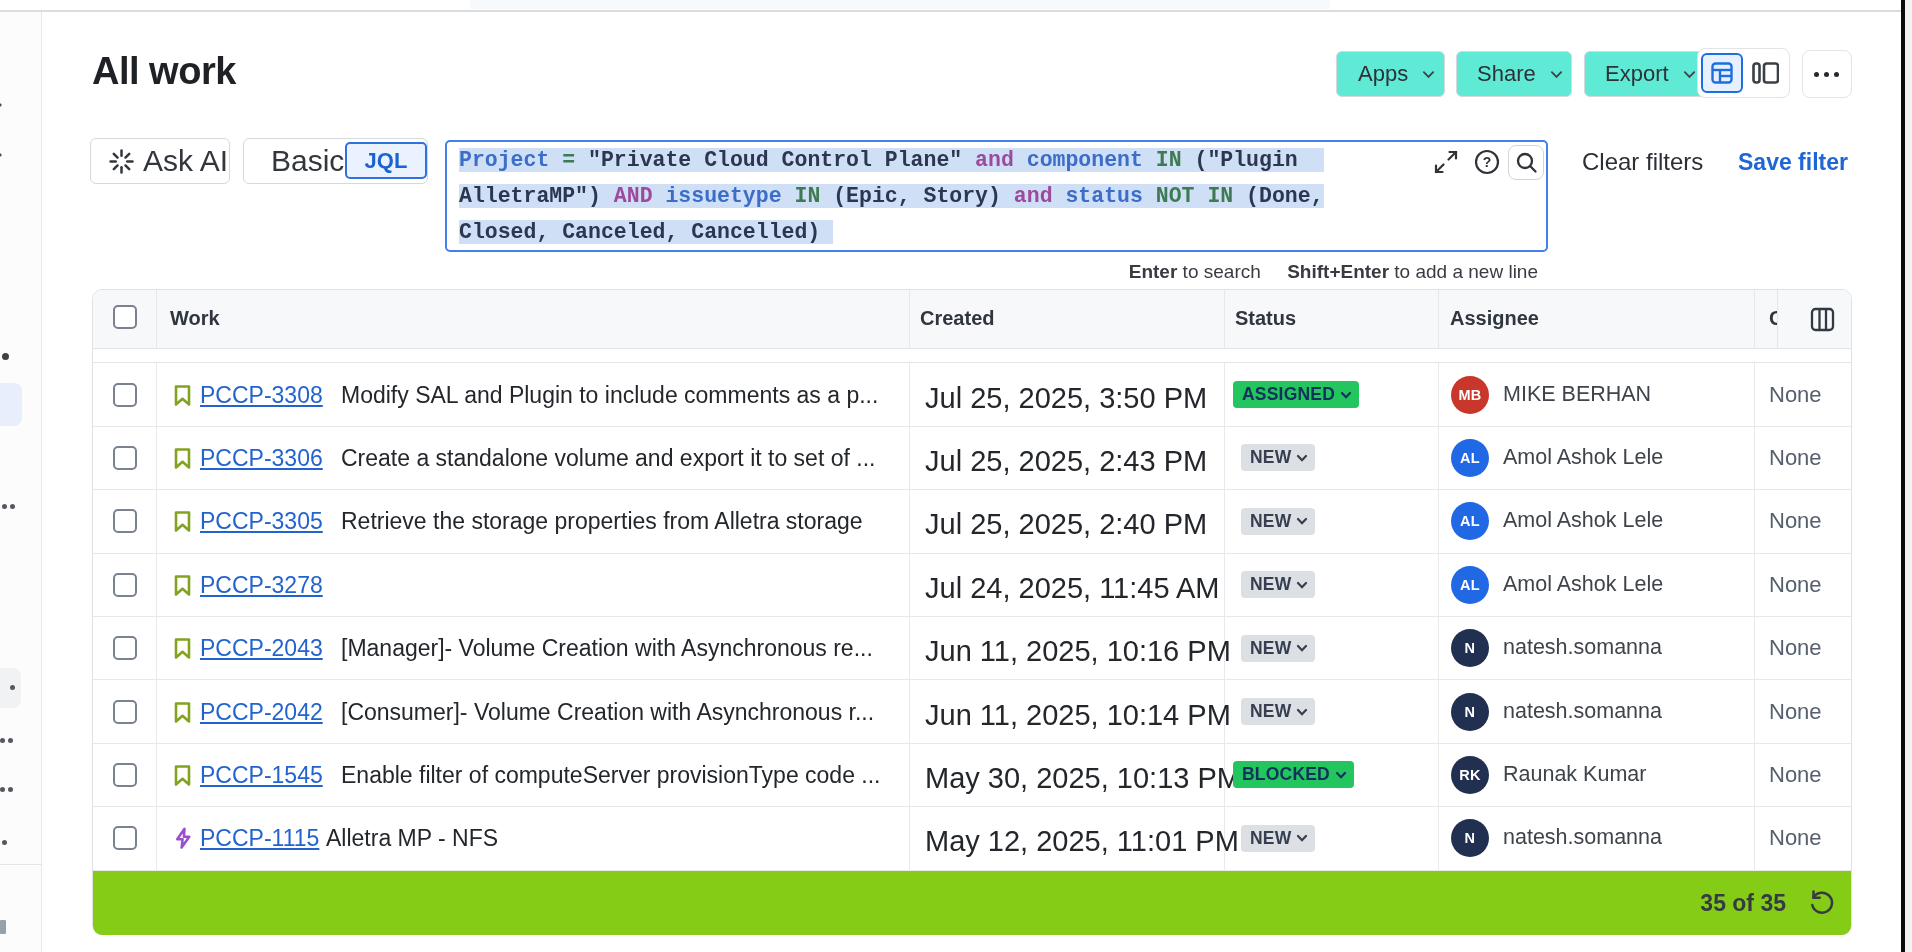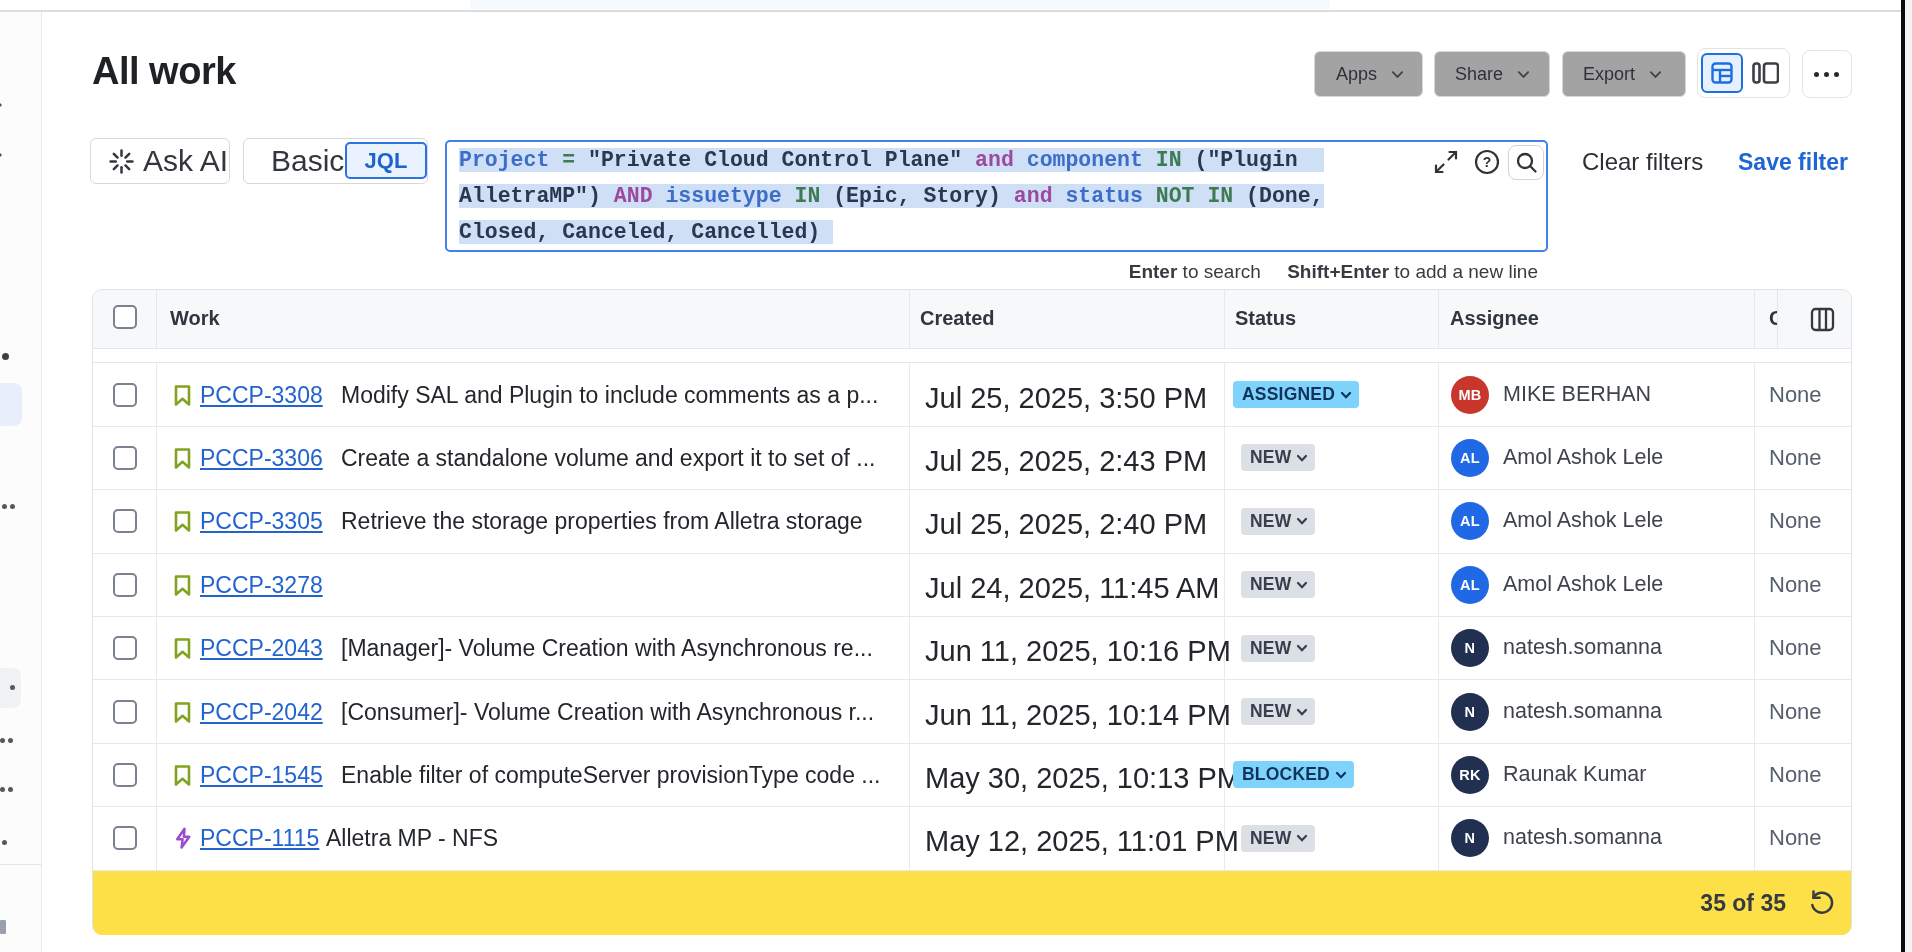--- a/index.html
+++ b/index.html
@@ -8,22 +8,22 @@
   .abs { position:absolute; }
   
   #topline { left:0; top:10px; width:1901px; height:2px; background:#dbdcde; }
   #toptint { left:470px; top:0; width:860px; height:9px; background:#f6fafd; }
   #blackline { left:1901px; top:0; width:4px; height:952px; background:#0c0c0c; }
   #rightsliver { left:1905px; top:0; width:7px; height:952px; background:#f3f3f4; }
   
   #sidebar { left:0; top:12px; width:42px; height:940px; background:#fcfcfd; border-right:1px solid #e8e9eb; }
   
   #title { left:92px; top:50px; font-size:38px; font-weight:700; color:#1e2125; letter-spacing:-0.5px; }
-  .btn { position:absolute; top:51px; height:46px; background:#a3a3a3; border:1.5px solid #d5d8dc;
-         border-radius:6px; display:flex; align-items:center; font-size:18px; color:#2e3238; }
+  .btn { position:absolute; top:51px; height:46px; background:#5eead4; border:1.5px solid #d5d8dc;
+         border-radius:6px; display:flex; align-items:center; font-size:22px; color:#2e3238;margin-left:22px; }
   .chev { width:13px; height:13px; margin-left:14px; flex:0 0 auto; }
   
   .fbtn { position:absolute; top:138px; height:46px; background:#fff; border:1.5px solid #d5d8dc;
           border-radius:6px; display:flex; align-items:center; font-size:30px; color:#33373d; }
   #jqlpill { position:absolute; left:345px; top:142px; width:82px; height:37px; background:#e9f2fe;
             border:2px solid #2e72de; border-radius:5px; color:#1d63cf; font-size:22px; font-weight:700;
             display:flex; align-items:center; justify-content:center; }
   #jqlbox { left:445px; top:140px; width:1103px; height:112px; border:2.5px solid #4181e8; border-radius:5px; background:#fff; }
   #jqltext { position:absolute; left:12px; top:0px; font-family:"Liberation Mono", monospace;
              font-size:21.5px; font-weight:700; line-height:36px; color:#2b3750; white-space:pre; }
@@ -46,28 +46,28 @@
   .cb { position:absolute; left:20px; top:50%; margin-top:-12px; width:24px; height:24px;
         border:2px solid #7a8290; border-radius:5px; background:#fff; }
   .rowsep { position:absolute; top:0; width:1px; height:63.4px; background:#e9eaed; }
   .icon16 { position:absolute; left:80px; top:50%; margin-top:-11px; }
   .key { position:absolute; left:107px; top:50%; margin-top:-13px; font-size:23px; color:#2263cf; text-decoration:underline; }
   .summ { position:absolute; top:50%; margin-top:-13px; font-size:23px; color:#23262b; }
   .date { position:absolute; left:832px; top:50%; margin-top:-13px; font-size:29px; color:#23262b; }
   .chip { position:absolute; left:1140px; top:50%; margin-top:-13.5px; height:27px; border-radius:4px;
           display:flex; align-items:center; padding:0 7px 0 9px; font-size:17.5px; font-weight:700; letter-spacing:0.2px; }
   .chip.gray { background:#dcdfe4; color:#353f50;margin-left:8px; }
-  .chip.blue { background:#7dd3fc; color:#12325c; }
+  .chip.blue { background:#22c55e; color:#12325c; }
   .av { position:absolute; left:1358px; top:50%; margin-top:-19px; width:38px; height:38px; border-radius:50%;
         color:#fff; font-size:14.5px; font-weight:700; display:flex; align-items:center; justify-content:center; letter-spacing:0.3px; }
   .nm { position:absolute; left:1410px; top:50%; margin-top:-13px; font-size:21.5px; color:#3f434b; }
   .none { position:absolute; left:1676px; top:50%; margin-top:-13px; font-size:22px; color:#565f6e; }
   #pincol { position:absolute; left:1684px; top:0; width:75px; height:59px; background:#f7f8f9;
             border-left:1px solid #e3e5e9; border-radius:0 9px 0 0; }
-  #tfoot { position:absolute; left:0; top:580.6px; width:100%; height:64px; background:#fde047; border-radius:0 0 9px 9px; }
+  #tfoot { position:absolute; left:0; top:580.6px; width:100%; height:64px; background:#84cc16; border-radius:0 0 9px 9px; }
   #count { position:absolute; right:65px; top:19px; font-size:23px; font-weight:600; color:#363b43; }
 </style>
 </head>
 <body>
 <div class="abs" id="toptint"></div>
 <div class="abs" id="topline"></div>
 <div class="abs" id="sidebar">
   <svg class="abs" style="left:-6px;top:83px" width="10" height="20" viewBox="0 0 10 20">
       <path d="M0 2 L8 10 L0 18 Z" fill="#4b4f55"></path>
     </svg>

